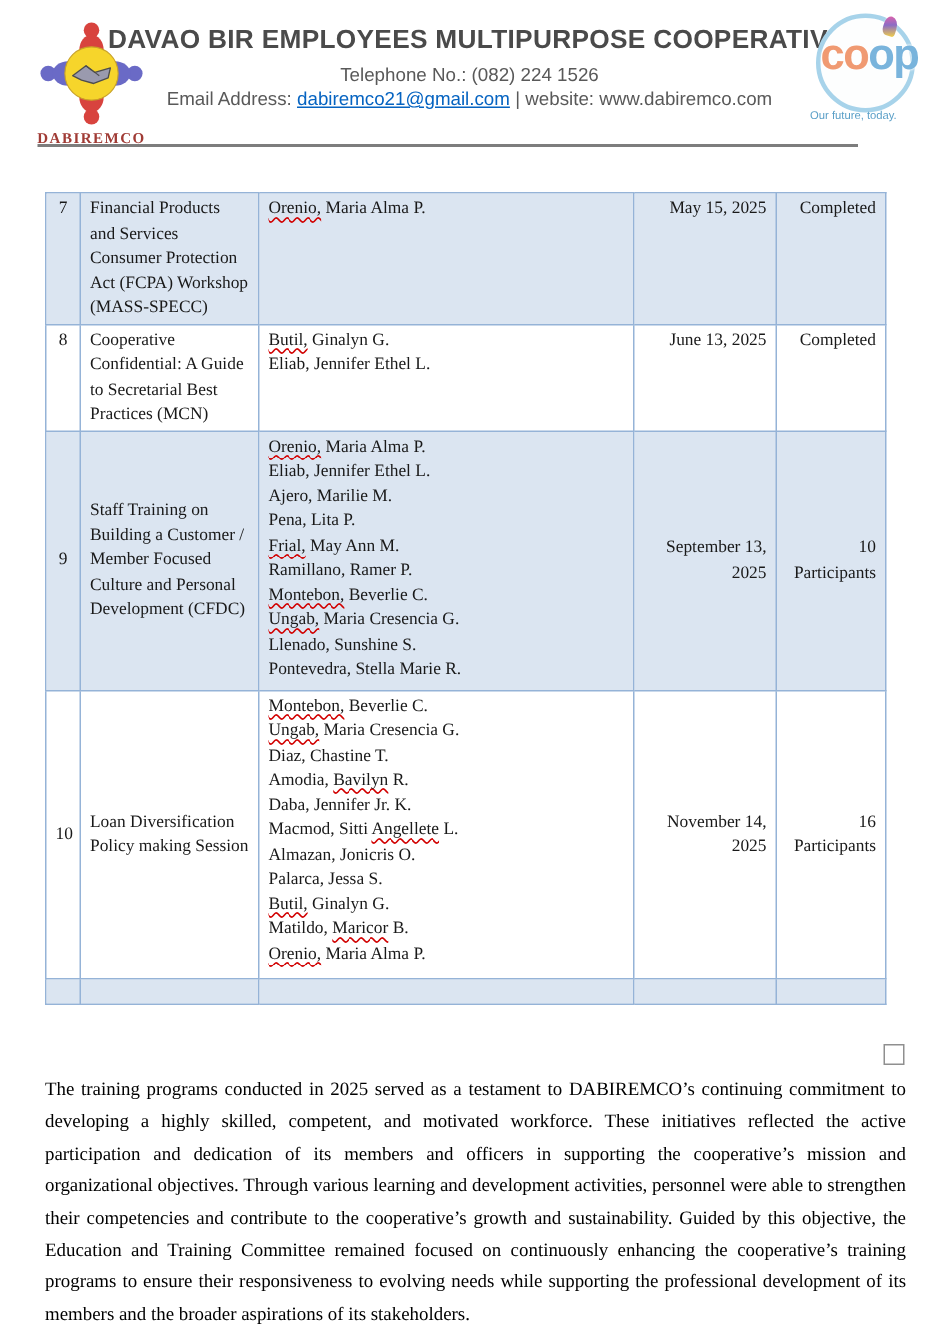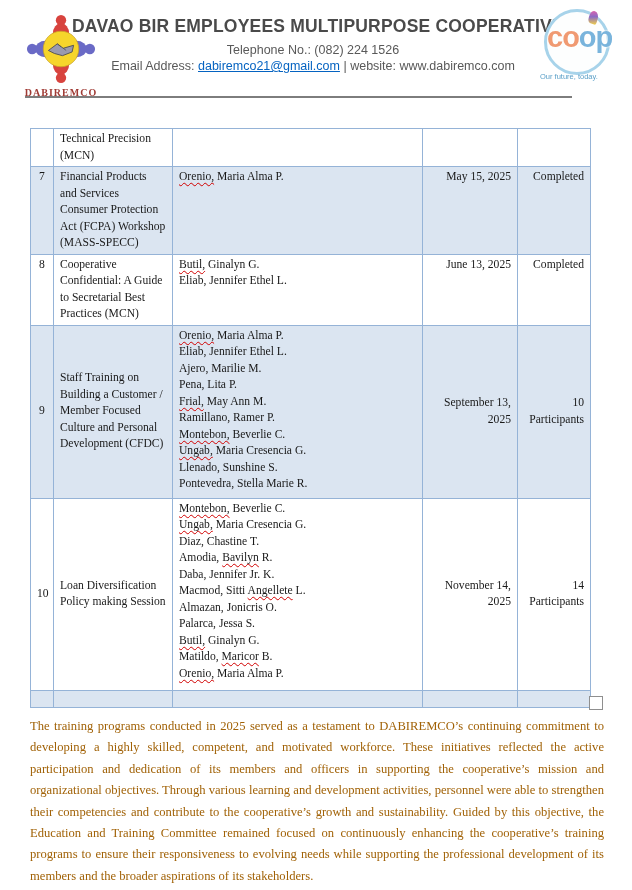--- a/index.html
+++ b/index.html
@@ -42,21 +42,21 @@
   td.c-no{text-align:center;padding:2px 1px;}
   td.c-date,td.c-status{text-align:right;padding:2px 4px;font-family:Liberation Serif, serif;}
   tr.vmid td.c-no,tr.vmid td.c-program,tr.vmid td.c-date,tr.vmid td.c-status{vertical-align:middle;}
   .sq{text-decoration-line:underline;text-decoration-style:wavy;text-decoration-color:#d10000;
       text-decoration-thickness:1px;text-underline-offset:2px;text-decoration-skip-ink:none;}
 
   
   .anchor-square{position:absolute;left:589px;top:696px;width:12px;height:12px;
                  border:1.5px solid #8f8f8f;background:#fff;}
   .closing{position:absolute;left:30px;top:716px;width:574px;margin:0;text-align:justify;
-           font-family:"Liberation Serif",serif;font-size:12.6px;line-height:21.4px;color:#a16207;}
+           font-family:"Liberation Serif",serif;font-size:12.6px;line-height:21.4px;color:#000000;}
 </style>
 </head>
 <body>
 
 <div class="page">
 
   <div class="logo-left">
     <svg viewBox="0 0 100 100" width="74" height="74">
       <circle cx="50" cy="11" r="7" fill="#d8433e"></circle>
       <ellipse cx="50" cy="29" rx="11" ry="14" fill="#d8433e"></ellipse>
@@ -95,27 +95,20 @@
 
   <table class="training">
     <colgroup>
       <col style="width:23px">
         <col style="width:119px">
         <col style="width:250px">
       <col style="width:95px">
         <col style="width:73px">
     </colgroup>
     <tbody>
-        <tr style="height: 34px;">
-          <td class="c-no"></td>
-          <td class="c-program">Technical Precision (MCN)</td>
-          <td class="c-participants"></td>
-          <td class="c-date"></td>
-          <td class="c-status"></td>
-        </tr>
         <tr class="shaded" style="height: 86px;">
           <td class="c-no">7</td>
           <td class="c-program">Financial Products and Services Consumer Protection Act (FCPA) Workshop (MASS-SPECC)</td>
           <td class="c-participants">
             <div><span class="sq">Orenio,</span> Maria Alma P.</div>
           </td>
           <td class="c-date">May 15, 2025</td>
           <td class="c-status">Completed</td>
         </tr>
         <tr style="height: 67px;">
@@ -156,21 +149,21 @@
             <div>Amodia, <span class="sq">Bavilyn</span> R.</div>
             <div>Daba, Jennifer Jr. K.</div>
             <div>Macmod, Sitti <span class="sq">Angellete</span> L.</div>
             <div>Almazan, Jonicris O.</div>
             <div>Palarca, Jessa S.</div>
             <div><span class="sq">Butil,</span> Ginalyn G.</div>
             <div>Matildo, <span class="sq">Maricor</span> B.</div>
             <div><span class="sq">Orenio,</span> Maria Alma P.</div>
           </td>
           <td class="c-date">November 14, 2025</td>
-          <td class="c-status">14 Participants</td>
+          <td class="c-status">16 Participants</td>
         </tr>
         <tr class="shaded" style="height: 17px;">
           <td class="c-no"></td>
           <td class="c-program"></td>
           <td class="c-participants"></td>
           <td class="c-date"></td>
           <td class="c-status"></td>
         </tr>
       </tbody>
   </table>

